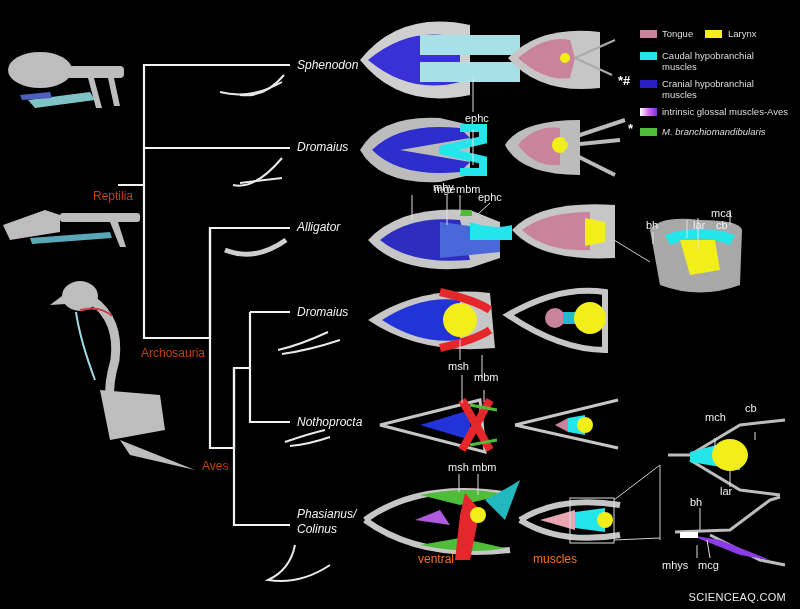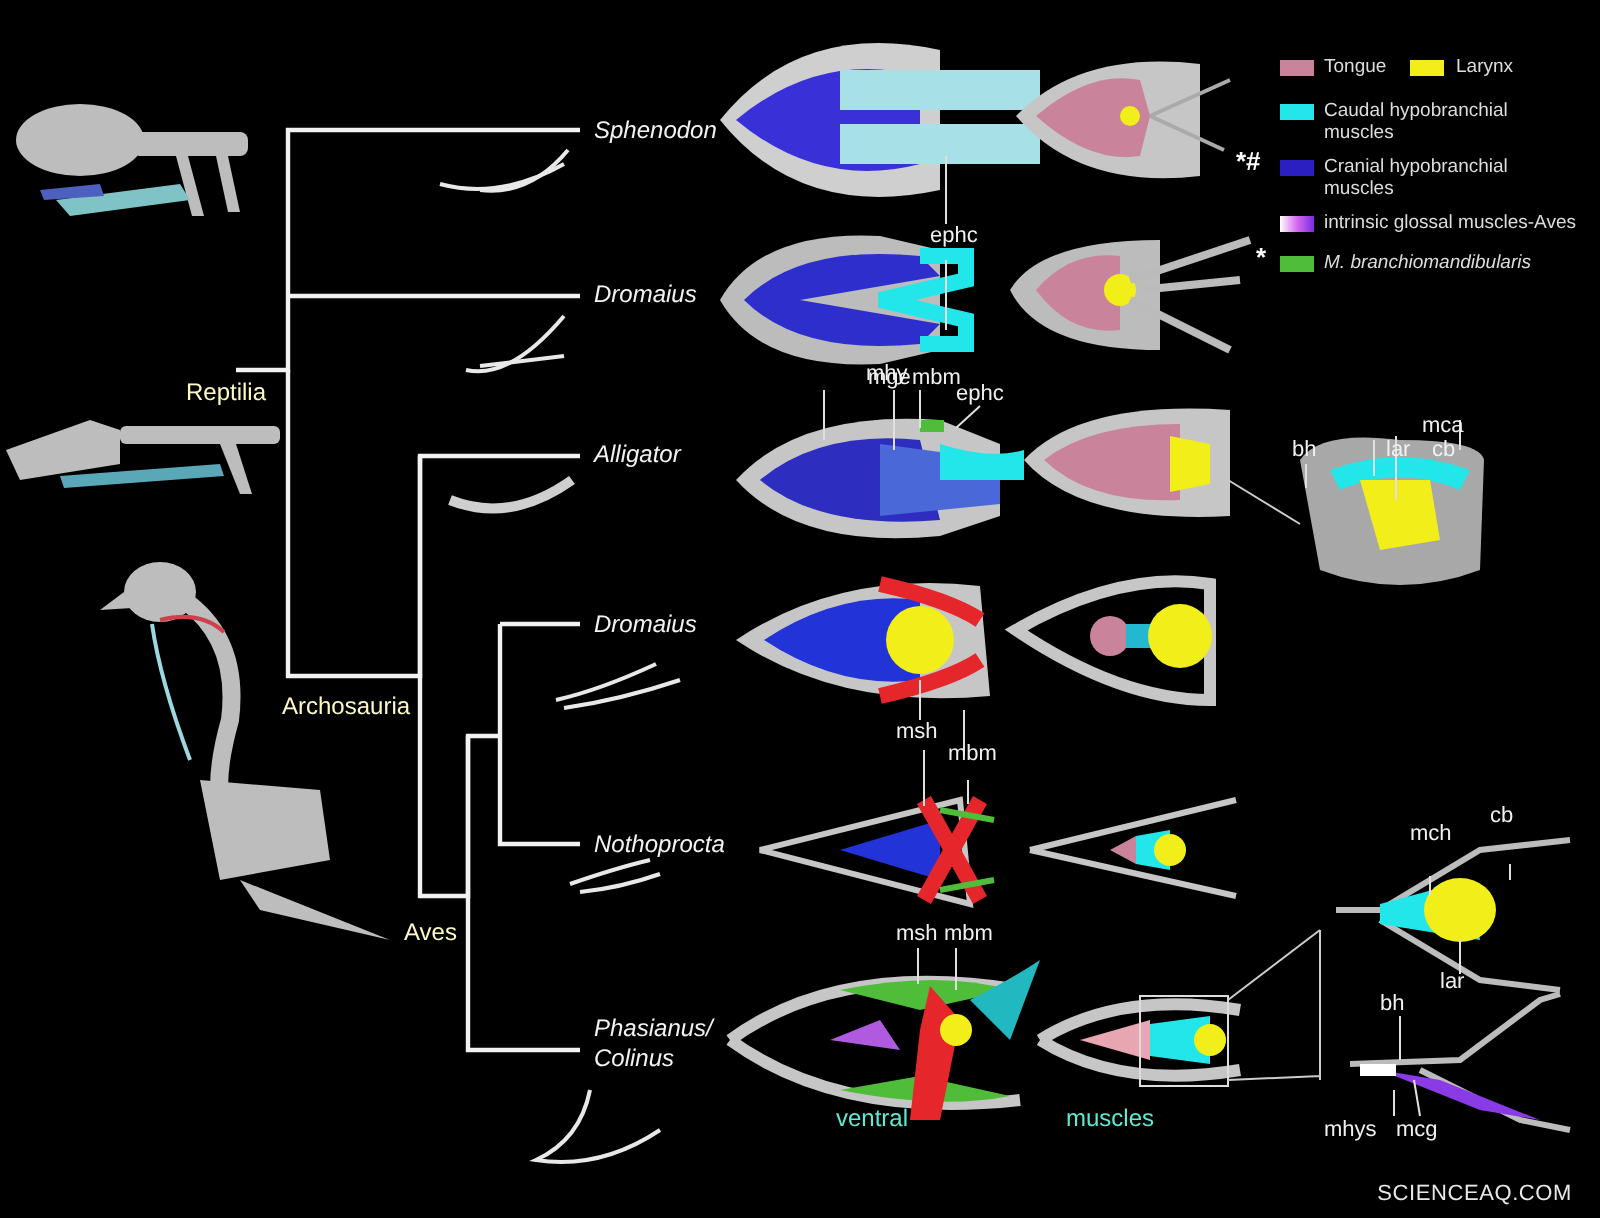--- a/index.html
+++ b/index.html
@@ -1,21 +1,21 @@
 <!DOCTYPE html>
 <html><head>
 <meta charset="utf-8">
 <style>
   html,body{margin:0;padding:0;background:#000;}
   body{width:800px;height:609px;position:relative;overflow:hidden;font-family:"Liberation Sans",sans-serif;color:#fff;}
   svg.canvas{position:absolute;left:0;top:0;}
   .taxon{position:absolute;font-style:italic;font-size:12px;color:#f2f2f2;white-space:nowrap;}
-  .clade{position:absolute;font-size:12px;color:#fef9c3;white-space:nowrap;}
+  .clade{position:absolute;font-size:12px;color:#c2410c;white-space:nowrap;}
   .abbr{position:absolute;font-size:11px;color:#f0f0f0;white-space:nowrap;}
-  .view{position:absolute;font-size:12px;color:#5eead4;text-align:center;}
+  .view{position:absolute;font-size:12px;color:#f97316;text-align:center;}
   .legend{position:absolute;left:640px;top:28px;width:160px;font-size:9.5px;color:#ddd;line-height:11px;}
   .lg-row{position:relative;height:22px;}
   .sw{position:absolute;left:0;top:2px;width:17px;height:8px;}
   .lg-text{position:absolute;left:22px;top:0;}
   .lg-text.it{font-style:italic;}
   .mark{position:absolute;font-size:13px;color:#fff;font-weight:bold;}
   .watermark{position:absolute;right:14px;bottom:6px;font-size:11px;color:#e8e8e8;letter-spacing:0.3px;margin-top:32px;}
 </style>
 </head>
 <body>

